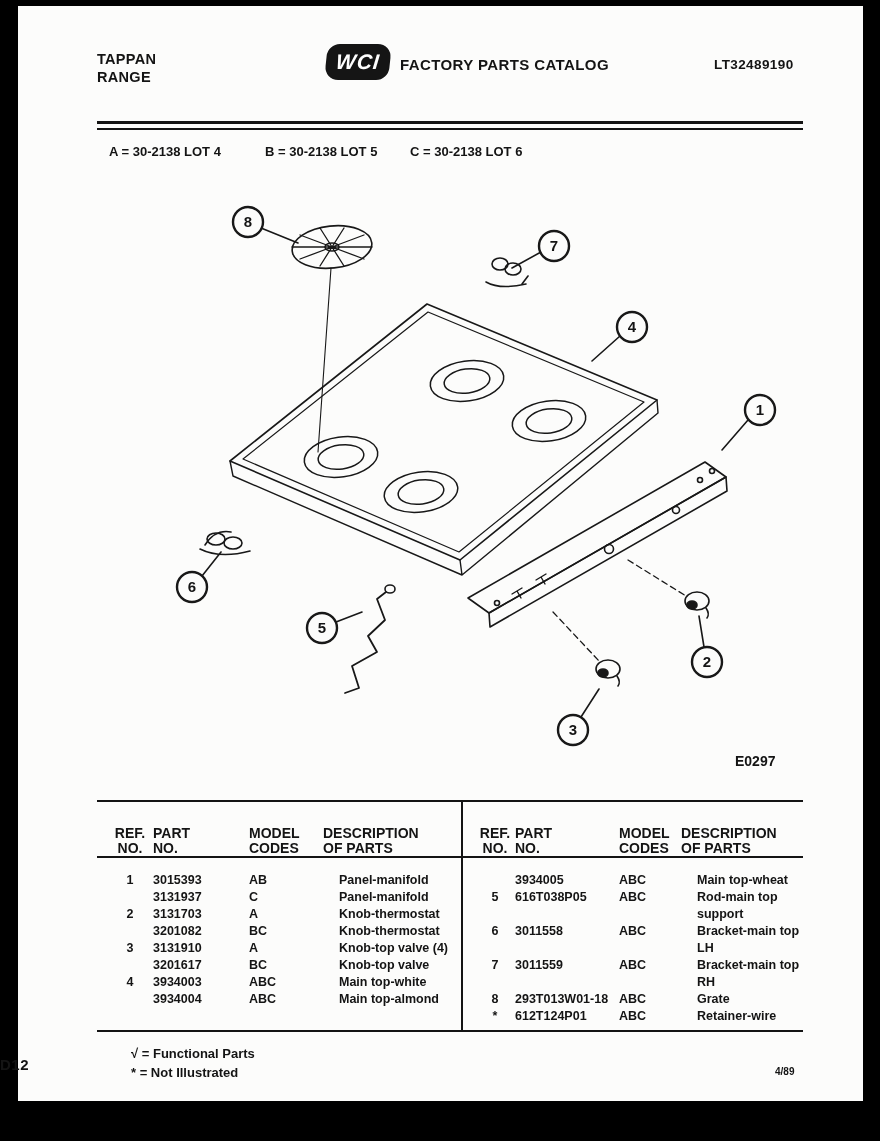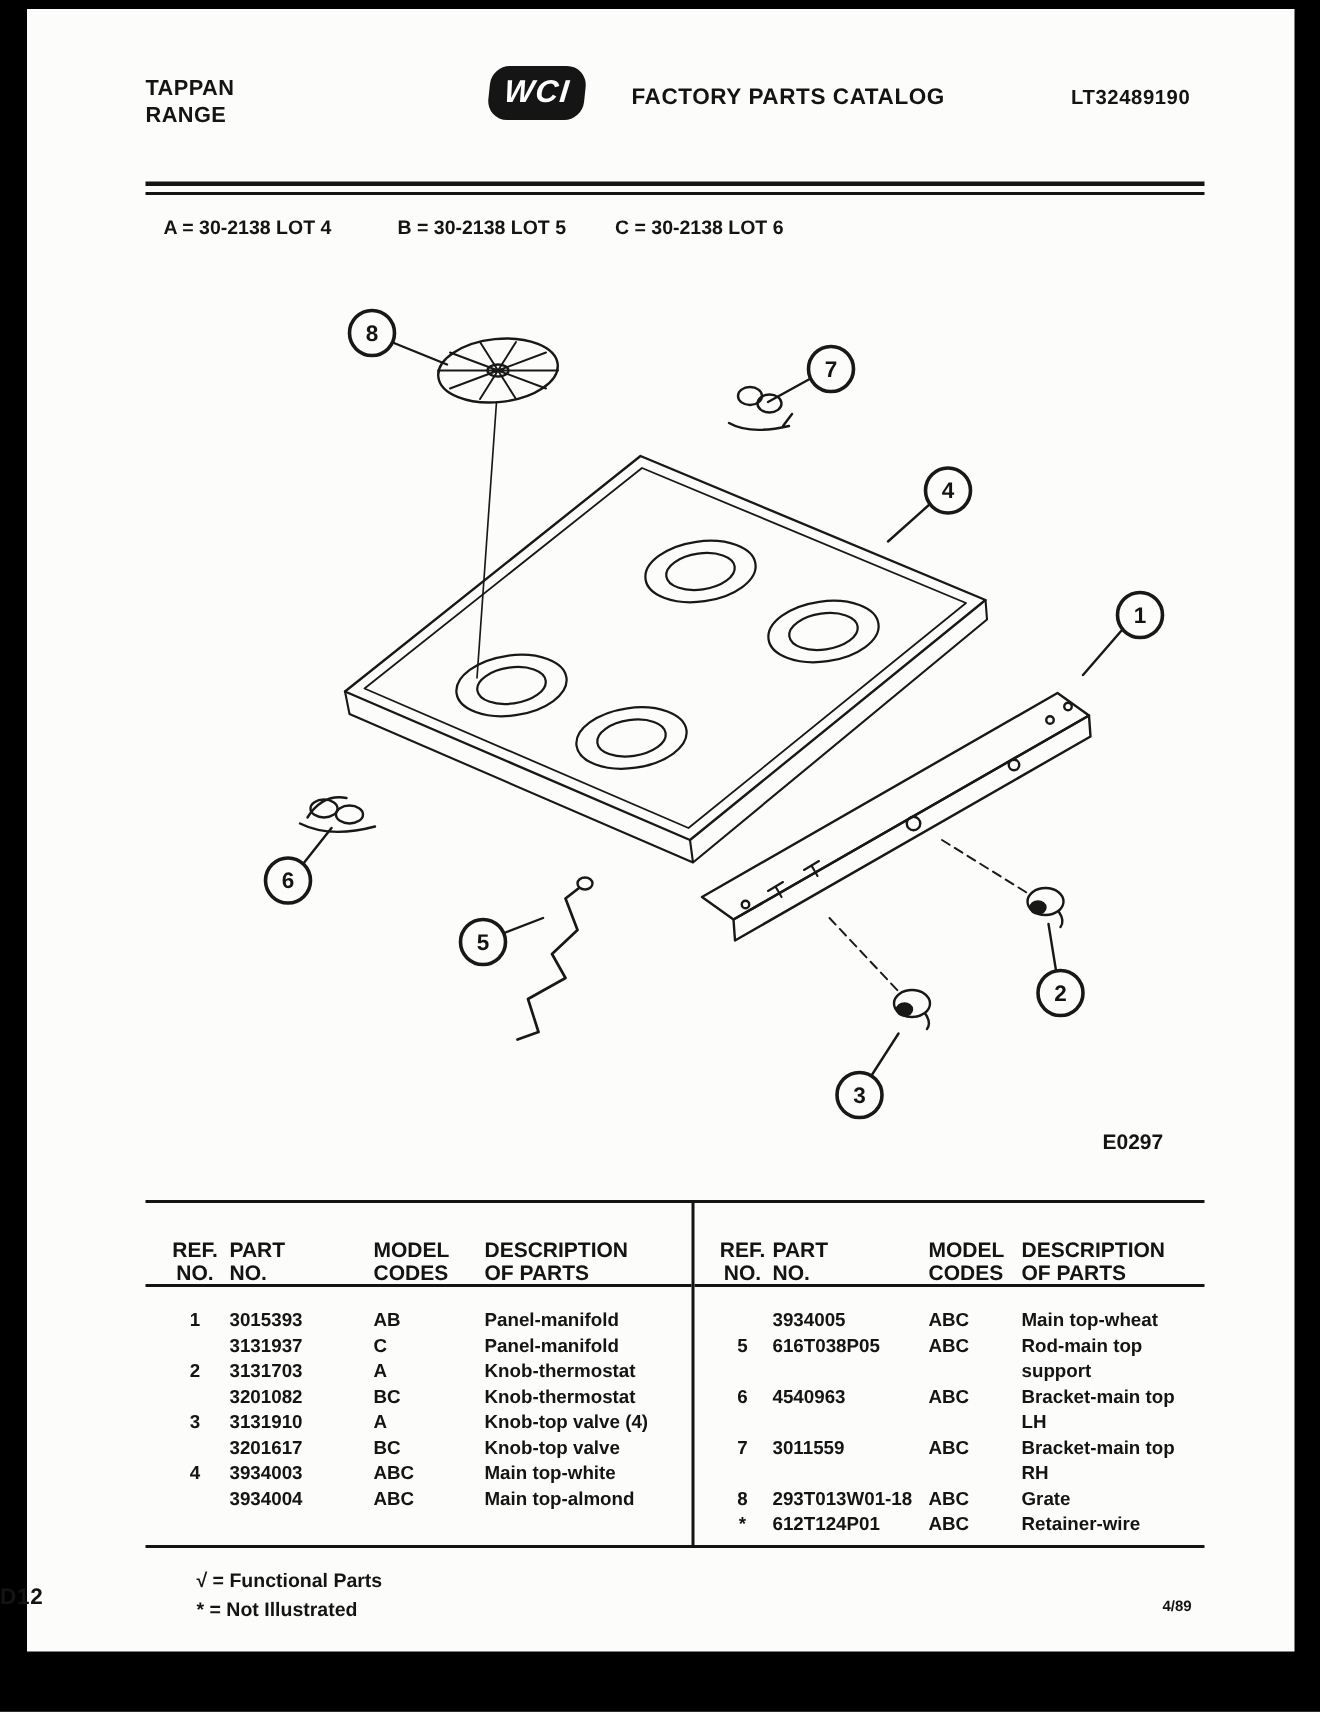--- a/index.html
+++ b/index.html
@@ -5,21 +5,21 @@
   html,body{margin:0;padding:0;background:#000;}
   #screen{position:relative;width:880px;height:1141px;background:#000;overflow:hidden;
           font-family:"Liberation Sans",sans-serif;color:#141414;font-weight:700;}
   #page{position:absolute;left:18px;top:6px;width:845px;height:1095px;background:#fcfcfb;}
   .abs{position:absolute;}
   
   .brand{left:97px;top:50px;font-size:14.5px;line-height:18px;letter-spacing:.3px;}
   .logo{left:326px;top:44px;width:64px;height:36px;background:#151515;border-radius:12px 14px 12px 14px;
         transform:skewX(-6deg);display:flex;align-items:center;justify-content:center;}
   .logo span{color:#fff;font-style:italic;font-size:21px;letter-spacing:1px;}
-  .cat-title{left:421px;top:56px;font-size:15px;letter-spacing:.4px;}
+  .cat-title{left:400px;top:56px;font-size:15px;letter-spacing:.4px;}
   .doc-num{left:714px;top:57px;font-size:13.5px;letter-spacing:.4px;text-align:right;}
   .rule1{left:97px;top:121px;width:706px;height:3px;background:#141414;}
   .rule2{left:97px;top:128px;width:706px;height:2px;background:#141414;}
   .lots{left:97px;top:144px;width:706px;font-size:13px;}
   .lots span{position:absolute;top:0;white-space:nowrap;margin-left:12px;}
   .lot-a{left:0;} .lot-b{left:156px;} .lot-c{left:301px;}
   
   #diagram{left:0;top:180px;width:880px;height:620px;}
   
   .ptable{left:97px;top:800px;width:706px;height:232px;box-sizing:border-box;
@@ -27,21 +27,21 @@
   .half{box-sizing:border-box;}
   .half.left{width:364px;}
   .half.right{width:342px;border-left:2px solid #141414;}
   .thead{box-sizing:border-box;height:56px;padding-top:24px;border-bottom:2px solid #141414;
          display:grid;font-size:14px;line-height:15px;white-space:pre-line;}
   .tbody{padding-top:14px;font-size:12.5px;}
   .trow{display:grid;line-height:17px;}
   .half.left .thead,.half.left .trow{grid-template-columns:46px 96px 74px 1fr;padding-left:10px;}
   .half.right .thead,.half.right .trow{grid-template-columns:40px 104px 62px 1fr;padding-left:12px;}
   .c-ref{text-align:center;}
-  .c-desc{white-space:pre-line;}
+  .c-desc{white-space:pre-line;margin-left:16px;}
   
   .legend{left:95px;top:1044px;font-size:13px;line-height:19px;margin-left:36px;}
   .page-code{left:0;top:1056px;width:880px;text-align:left;font-size:15px;letter-spacing:.5px;}
   .date-code{left:775px;top:1066px;font-size:10px;}
 </style>
 </head>
 <body>
 
 <div id="screen">
   <div id="page"></div>
@@ -252,21 +252,21 @@
         </div>
         <div class="trow">
           <span class="c-ref">5</span>
           <span class="c-part">616T038P05</span>
           <span class="c-model">ABC</span>
           <span class="c-desc">Rod-main top
 support</span>
         </div>
         <div class="trow">
           <span class="c-ref">6</span>
-          <span class="c-part">4540963</span>
+          <span class="c-part">3011558</span>
           <span class="c-model">ABC</span>
           <span class="c-desc">Bracket-main top LH</span>
         </div>
         <div class="trow">
           <span class="c-ref">7</span>
           <span class="c-part">3011559</span>
           <span class="c-model">ABC</span>
           <span class="c-desc">Bracket-main top RH</span>
         </div>
         <div class="trow">

